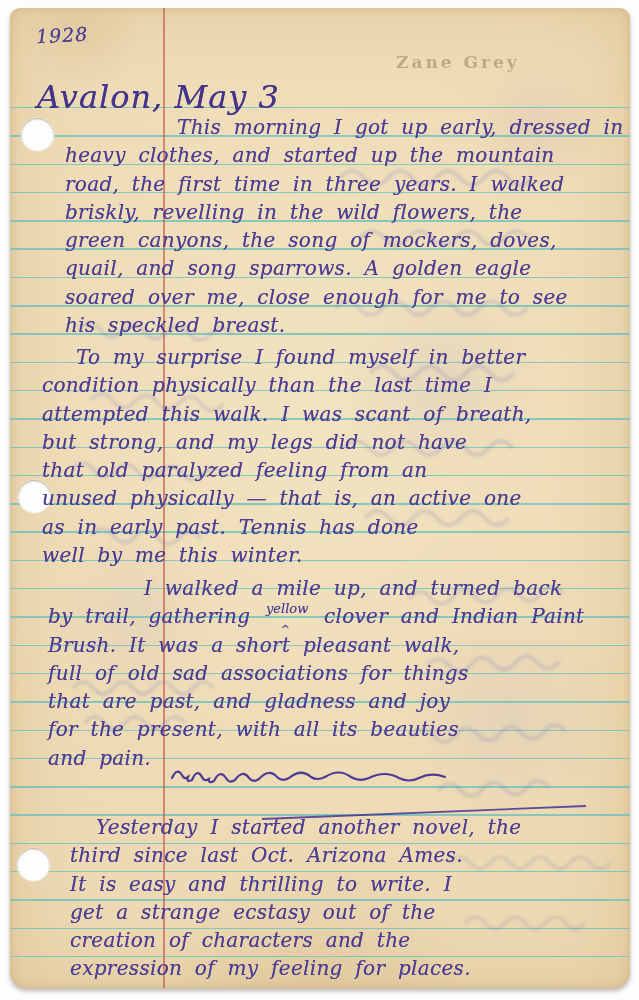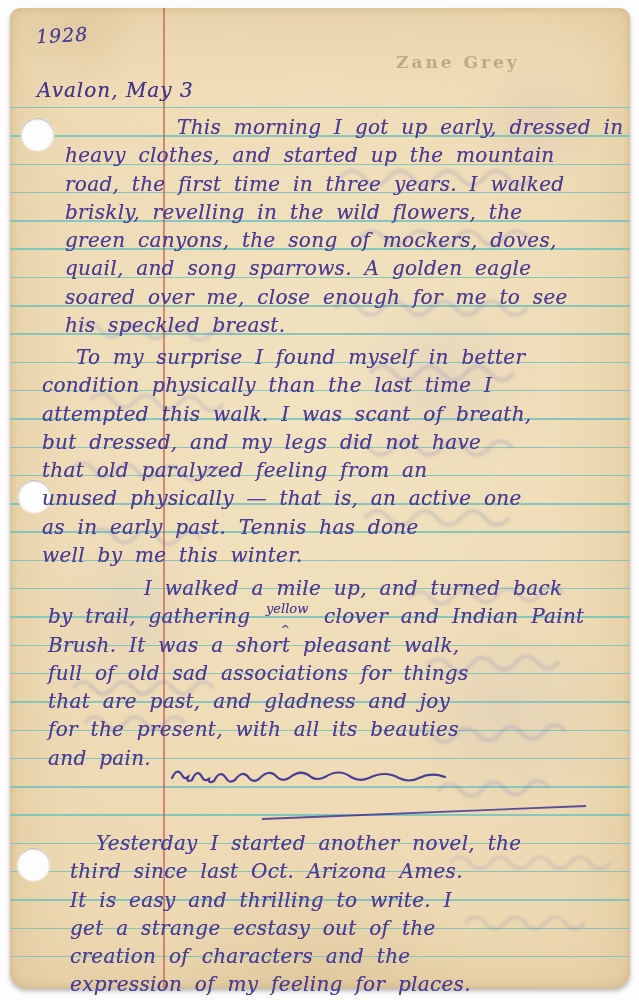--- a/index.html
+++ b/index.html
@@ -53,30 +53,30 @@
   .year{
     position:absolute;left:26px;top:16px;font-size:19px;font-style:italic;
     transform:rotate(-3deg);letter-spacing:1px;
   }
   .watermark{
     position:absolute;left:386px;top:44px;
     font-size:17px;font-weight:bold;letter-spacing:3px;
     color:rgba(150,130,95,.55);filter:blur(.7px);
   }
   .heading{
-    position:absolute;left:27px;top:70px;font-size:20px;font-style:italic;
+    position:absolute;left:27px;top:70px;font-size:32px;font-style:italic;
     color:#43348c;letter-spacing:1px;text-shadow:0 0 .5px rgba(60,45,130,.7);
   }
   .para{position:absolute;font-style:italic;font-size:20px;
     word-spacing:6px;letter-spacing:.3px;}
   .para .mline{white-space:nowrap;height:28.3px;line-height:28.3px;}
   .p1{left:55px;top:105px;}  .p1 .mline:first-child{padding-left:112px;}
   .p2{left:32px;top:335px;}  .p2 .mline:first-child{padding-left:34px;}
   .p3{left:38px;top:566px;}  .p3 .mline:first-child{padding-left:96px;}
-  .p4{left:60px;top:805px;}  .p4 .mline:first-child{padding-left:26px;margin-top:16px;}
+  .p4{left:60px;top:805px;}  .p4 .mline:first-child{padding-left:26px;}
 
   .inserted{
     position:relative;top:-10px;font-size:13px;margin:0 3px;letter-spacing:0;
   }
   .inserted::after{
     content:"^";position:absolute;left:35%;top:15px;font-size:11px;font-style:normal;
   }
   .divider{position:absolute;left:158px;top:753px;}
   .stray{position:absolute;left:250px;top:795px;}
   .bleed{position:absolute;filter:blur(1.6px);pointer-events:none;}
@@ -135,21 +135,21 @@
         <div class="mline">briskly, revelling in the wild flowers, the</div>
         <div class="mline">green canyons, the song of mockers, doves,</div>
         <div class="mline">quail, and song sparrows. A golden eagle</div>
         <div class="mline">soared over me, close enough for me to see</div>
         <div class="mline">his speckled breast.</div>
       </div>
     <div class="para p2 ink">
         <div class="mline">To my surprise I found myself in better</div>
         <div class="mline">condition physically than the last time I</div>
         <div class="mline">attempted this walk. I was scant of breath,</div>
-        <div class="mline">but dressed, and my legs did not have</div>
+        <div class="mline">but strong, and my legs did not have</div>
         <div class="mline">that old paralyzed feeling from an</div>
         <div class="mline">unused physically — that is, an active one</div>
         <div class="mline">as in early past. Tennis has done</div>
         <div class="mline">well by me this winter.</div>
       </div>
     <div class="para p3 ink">
         <div class="mline">I walked a mile up, and turned back</div>
         <div class="mline">by trail, gathering <span class="inserted">yellow</span> clover and Indian Paint</div>
         <div class="mline">Brush. It was a short pleasant walk,</div>
         <div class="mline">full of old sad associations for things</div>

